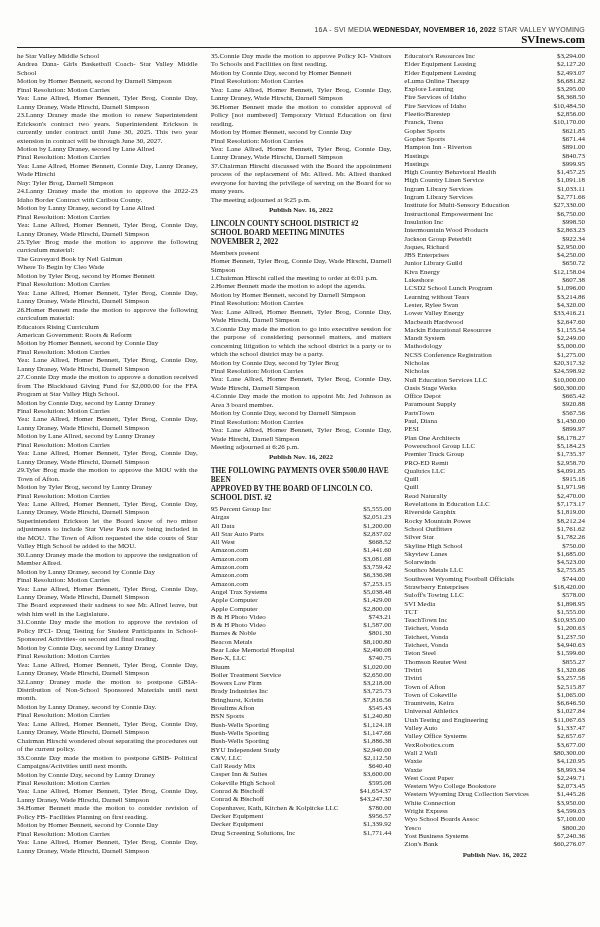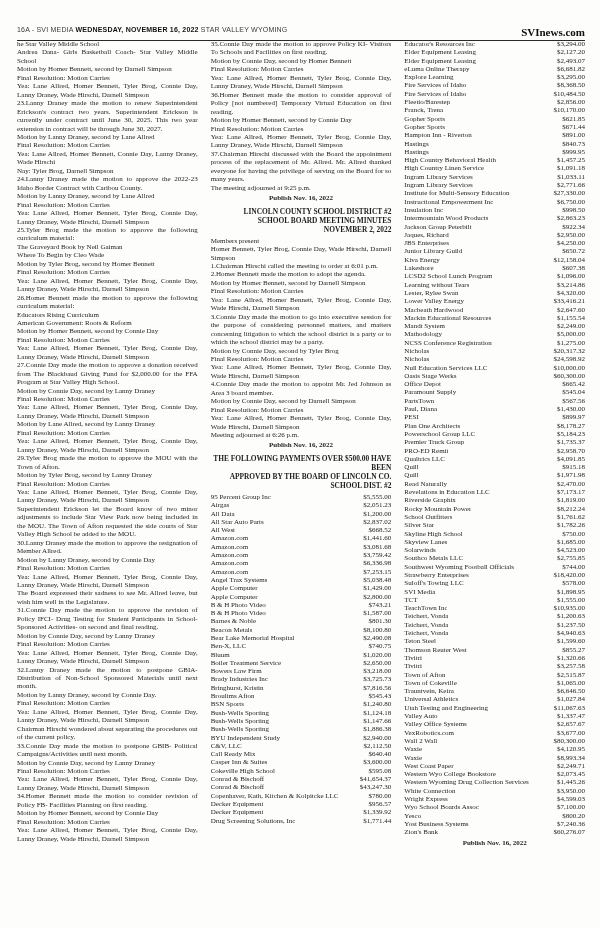--- a/index.html
+++ b/index.html
@@ -1,27 +1,27 @@
 <!DOCTYPE html>
 <html><head>
 <meta charset="utf-8">
 <style>
   html,body{margin:0;padding:0;background:#e8e8e8;}
   .page{position:relative;width:600px;height:927px;background:#fdfdfc;overflow:hidden;
         font-family:"Liberation Serif", serif;color:#1d1d1d;margin:0 auto;}
   .header{position:absolute;left:17px;right:15px;top:26px;display:flex;justify-content:space-between;
-          align-items:flex-start;border-bottom:1px solid #2a2a2a;padding-bottom:2px;}
+          align-items:flex-end;border-bottom:1px solid #2a2a2a;padding-bottom:2px;flex-direction:column;}
   .masthead{font-family:"Liberation Sans", sans-serif;font-size:7px;letter-spacing:.2px;color:#3a3a3a;}
   .masthead b{color:#111;}
   .site-url{font-size:11px;font-weight:bold;color:#0e0e0e;}
-  .columns{position:absolute;left:17px;right:15px;top:40px;display:flex;gap:13px;}
+  .columns{position:absolute;left:17px;right:15px;top:52px;display:flex;gap:13px;}
   .col{flex:1 1 0;min-width:0;font-size:7px;line-height:8.45px;}
   .para{margin:0;text-align:justify;text-justify:inter-word;}
   .publish{text-align:center;font-weight:bold;margin:2px 0 4px;}
-  .heading{text-align:right;font-weight:bold;font-size:7.4px;line-height:9px;margin:3px 0 3px;}
+  .heading{text-align:left;font-weight:bold;font-size:7.4px;line-height:9px;margin:3px 0 3px;}
   .h-line{white-space:nowrap;}
   .pay-row{display:flex;justify-content:space-between;line-height:8.3px;}
   .pay-name{white-space:nowrap;overflow:hidden;}
   .pay-amt{white-space:nowrap;padding-left:4px;}
 </style>
 </head>
 <body>
 
 <div class="page">
 
@@ -470,21 +470,21 @@
           <div class="pay-row">
             <span class="pay-name">Oasis Stage Werks</span>
             <span class="pay-amt">$60,300.00</span>
           </div>
           <div class="pay-row">
             <span class="pay-name">Office Depot</span>
             <span class="pay-amt">$665.42</span>
           </div>
           <div class="pay-row">
             <span class="pay-name">Paramount Supply</span>
-            <span class="pay-amt">$545.04</span>
+            <span class="pay-amt">$920.88</span>
           </div>
           <div class="pay-row">
             <span class="pay-name">PartsTown</span>
             <span class="pay-amt">$567.56</span>
           </div>
           <div class="pay-row">
             <span class="pay-name">Paul, Diana</span>
             <span class="pay-amt">$1,430.00</span>
           </div>
           <div class="pay-row">

